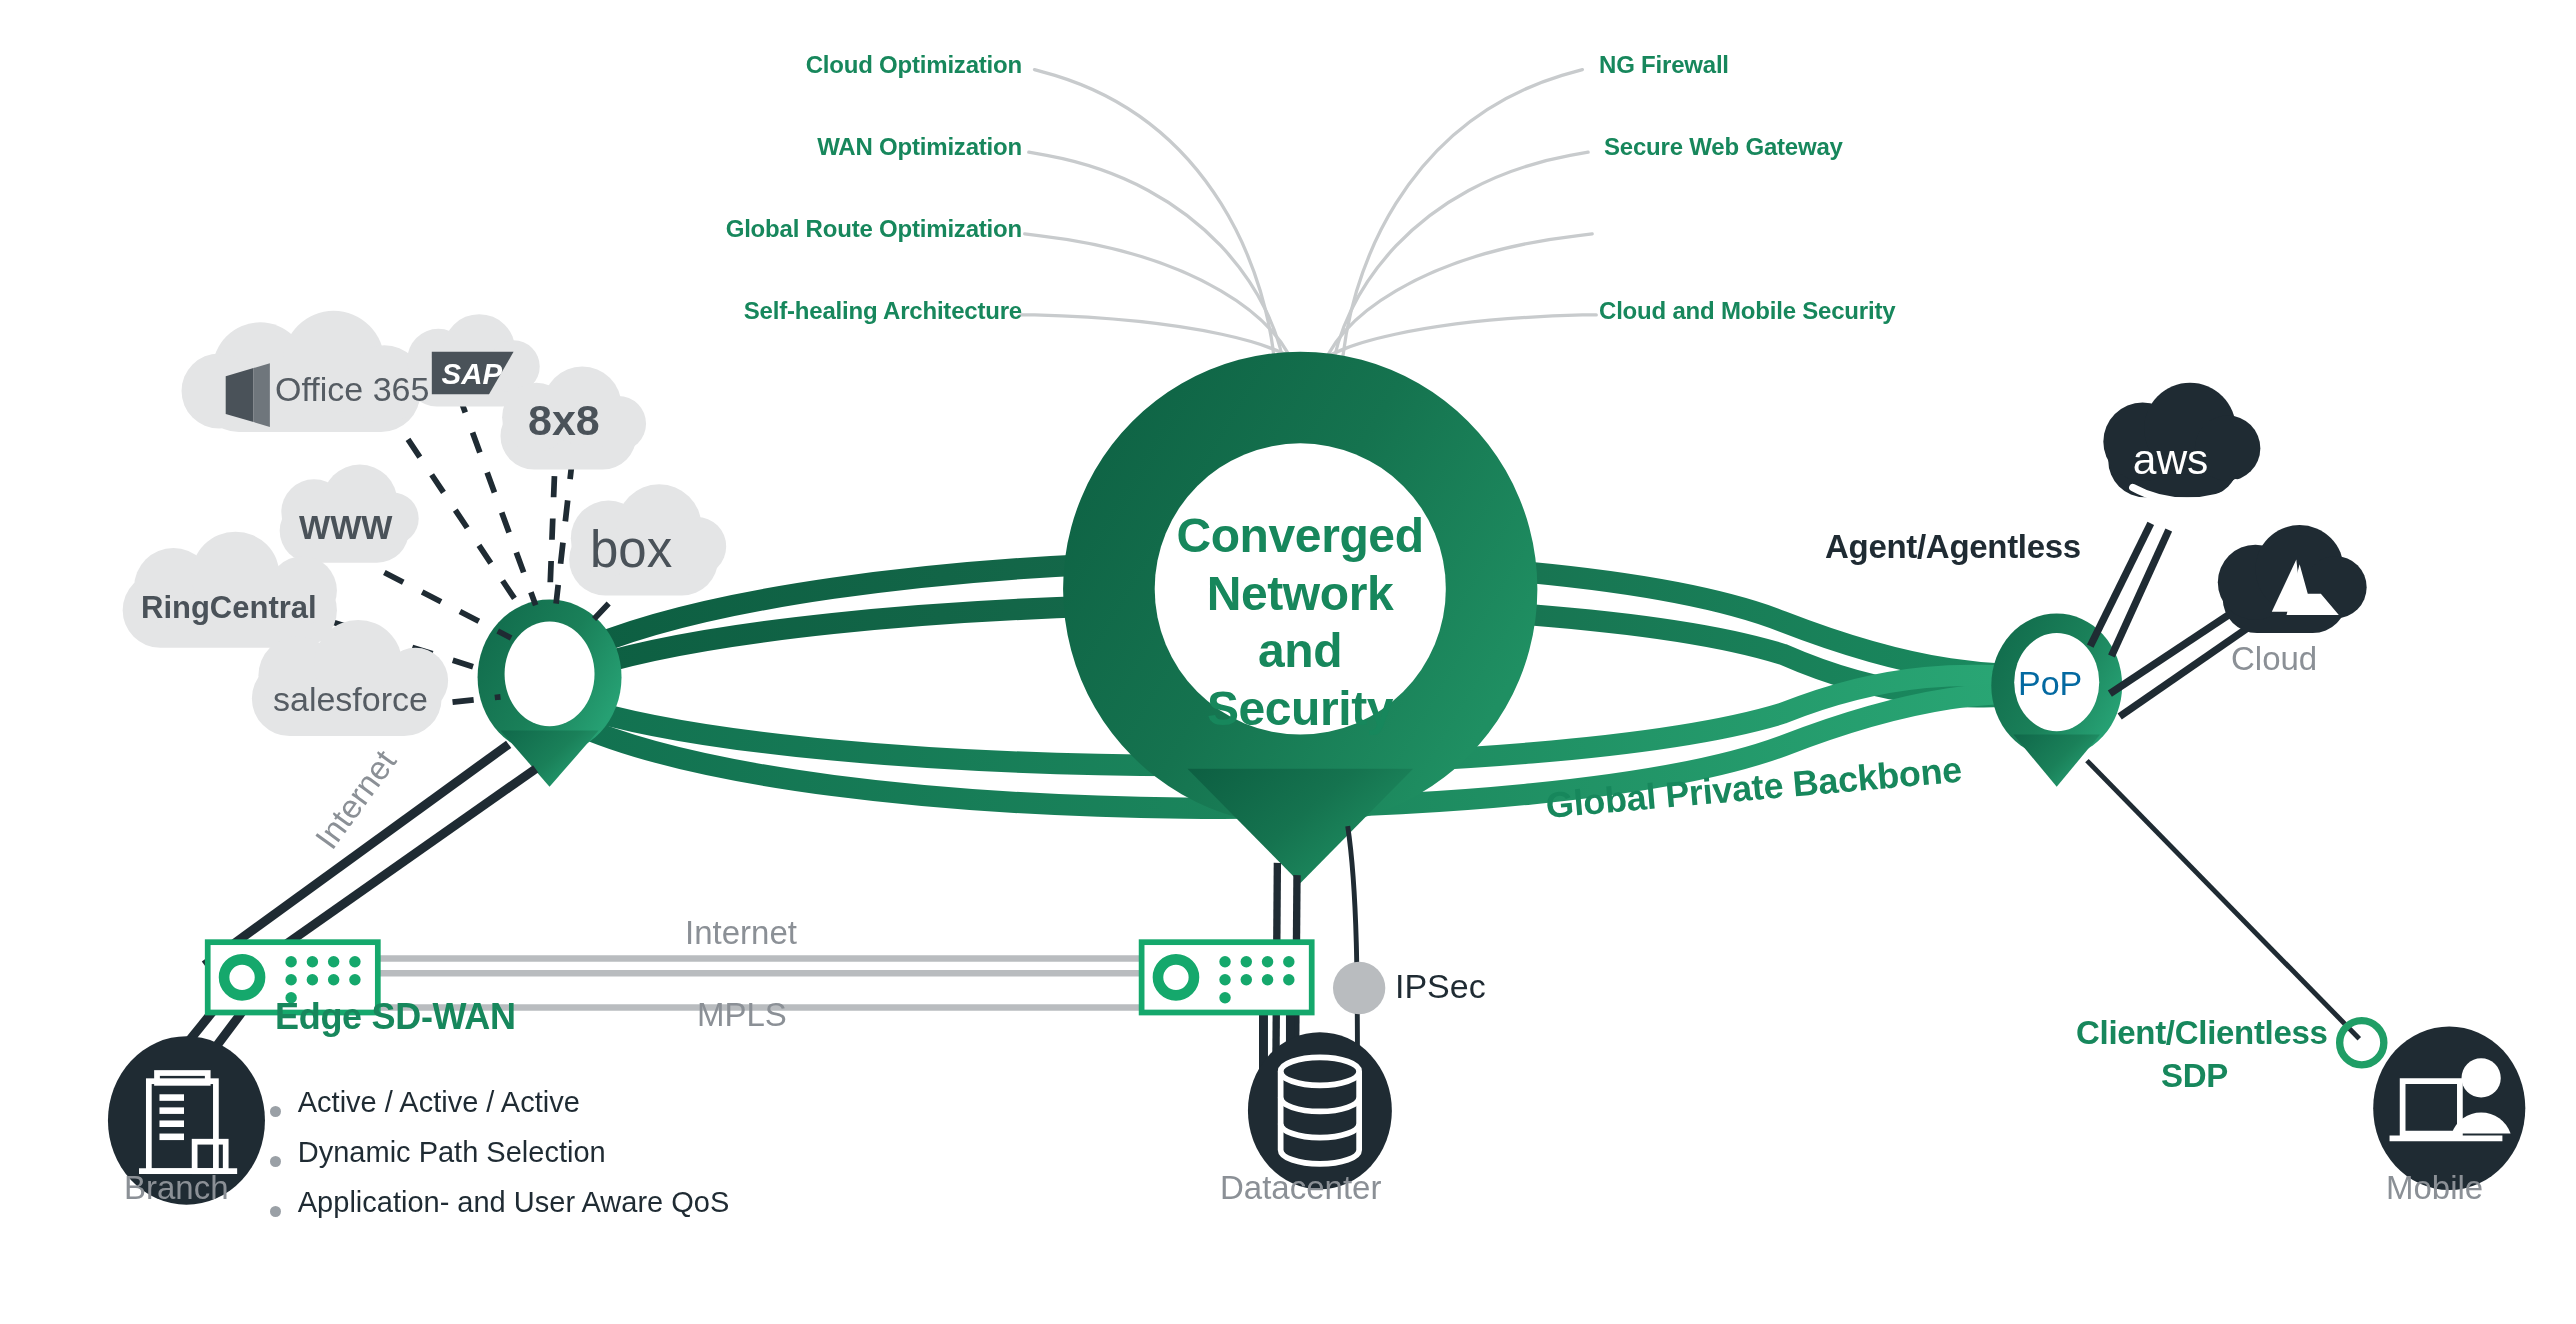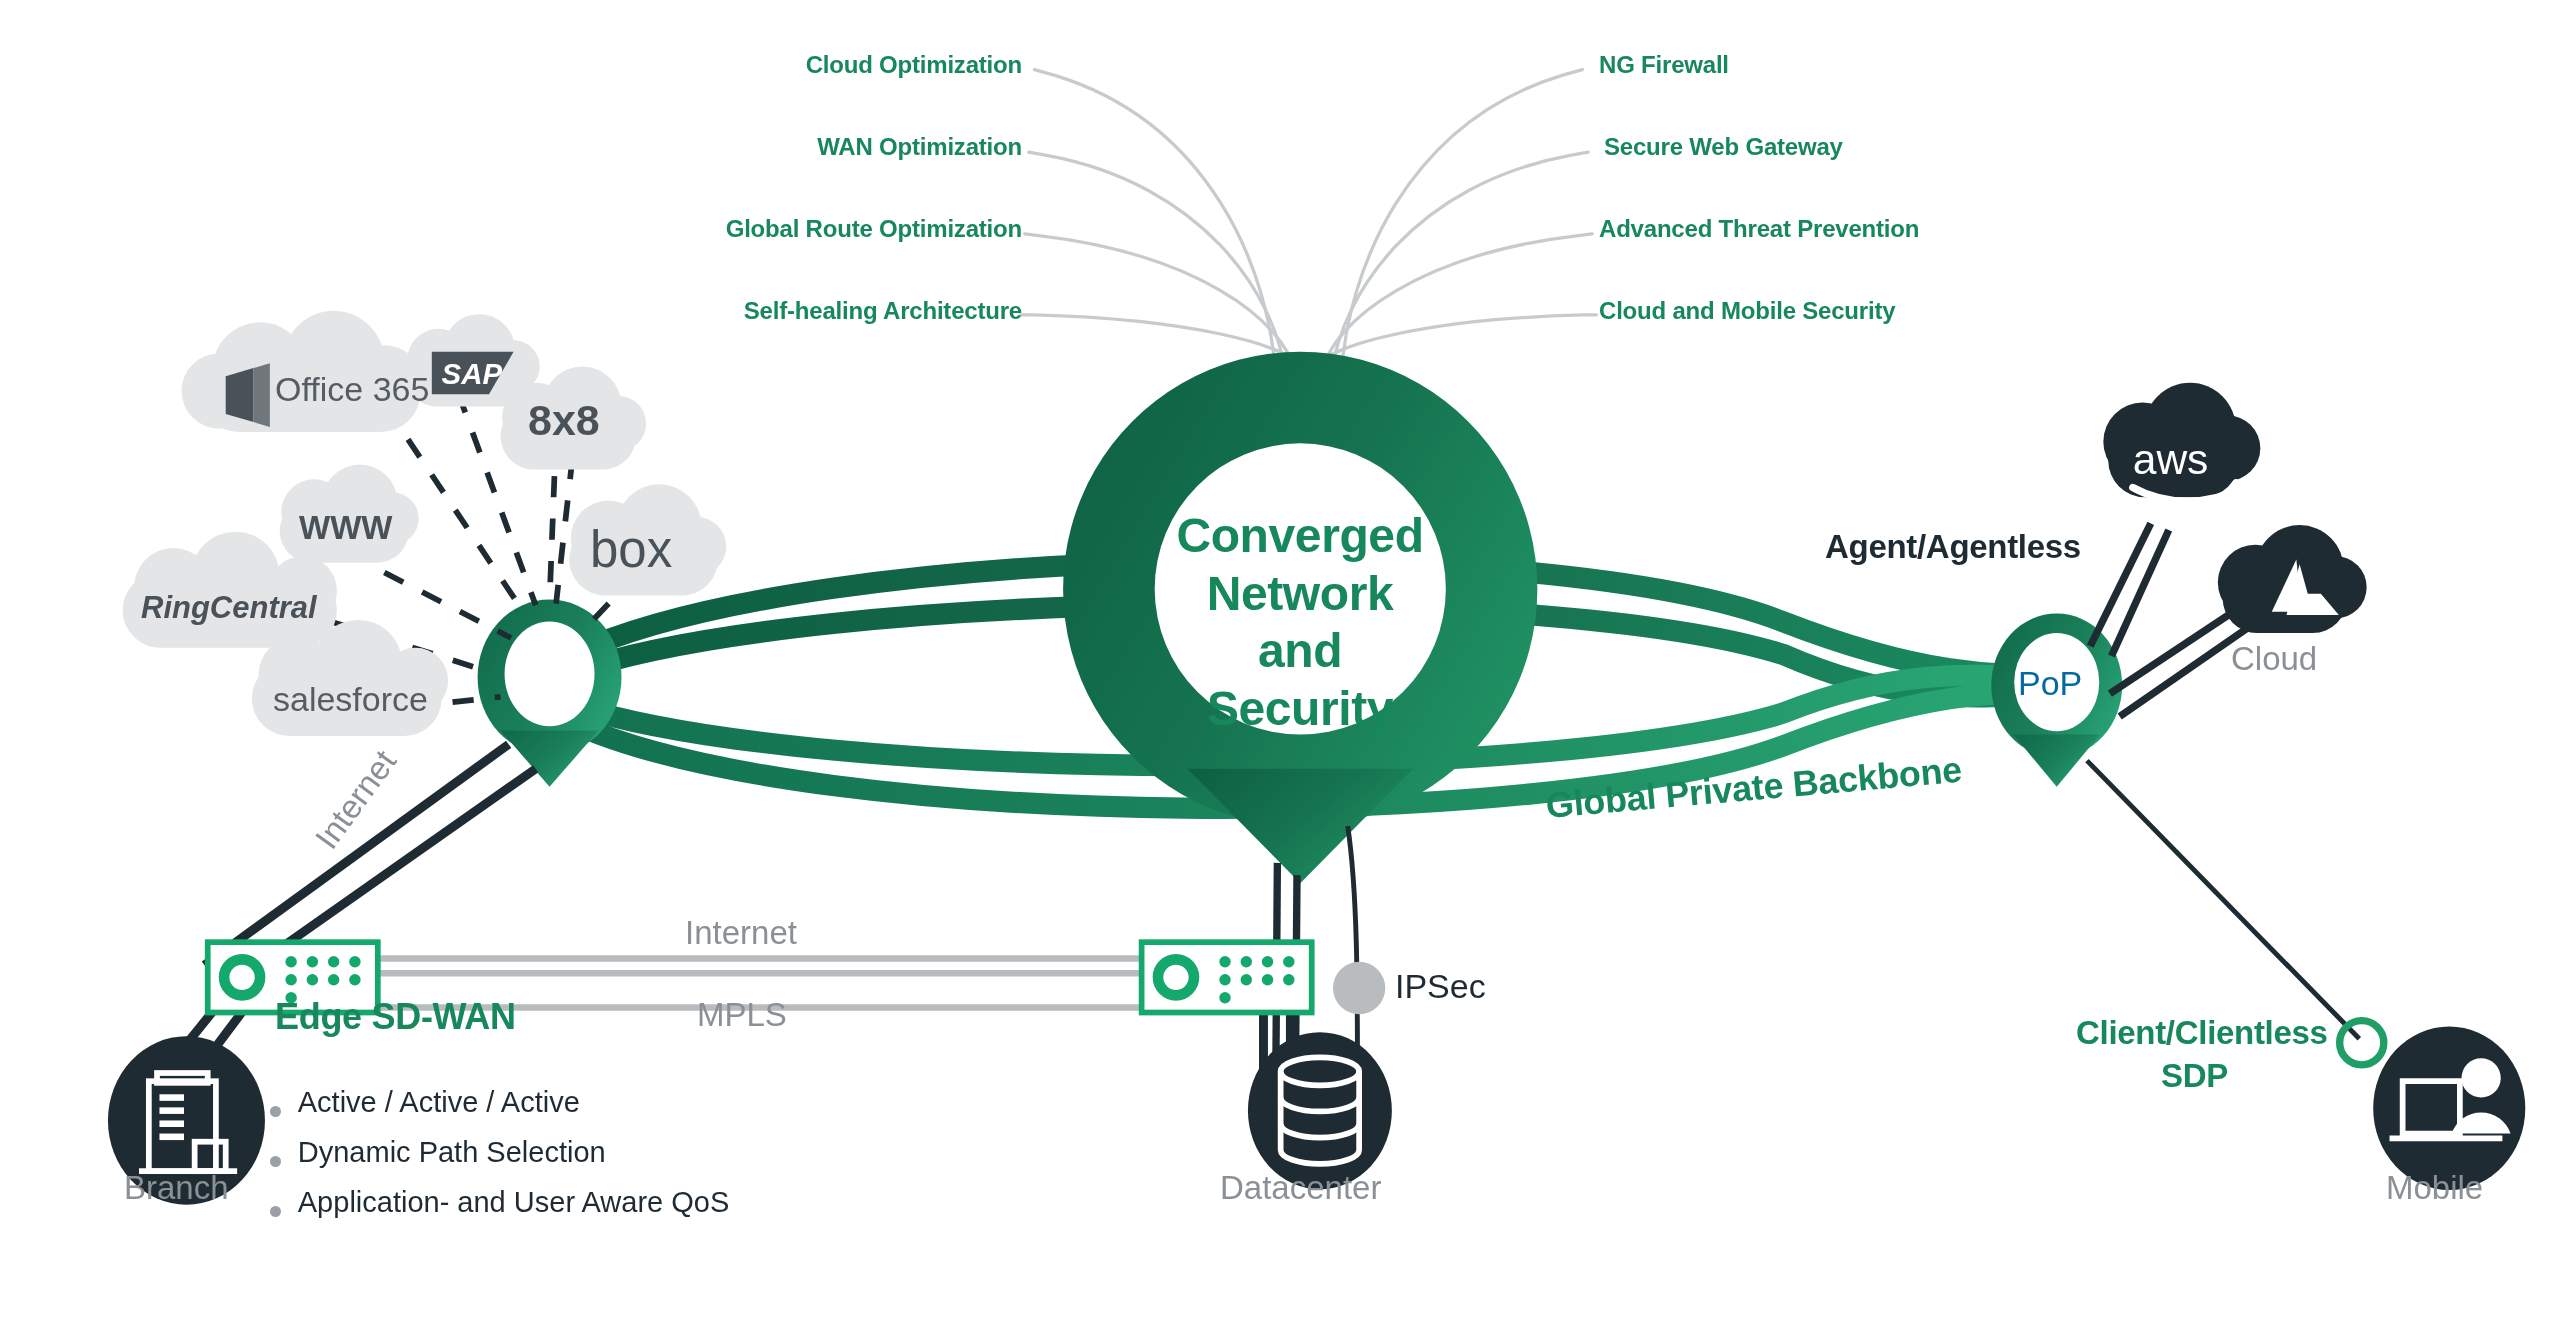--- a/index.html
+++ b/index.html
@@ -315,35 +315,34 @@
     </g>
   </svg>
 
   <div class="txt feat feat-l" style="right:1554px;top:51px;">Cloud Optimization</div>
   <div class="txt feat feat-l" style="right:1554px;top:133px;">WAN Optimization</div>
   <div class="txt feat feat-l" style="right:1554px;top:215px;">Global Route Optimization</div>
   <div class="txt feat feat-l" style="right:1554px;top:297px;">Self-healing Architecture</div>
 
   <div class="txt feat feat-r" style="left:1599px;top:51px;">NG Firewall</div>
   <div class="txt feat feat-r" style="left:1604px;top:133px;">Secure Web Gateway</div>
-  <div class="txt feat feat-r" style="left:1599px;top:215px;">Advanced Threat Prevention</div>
   <div class="txt feat feat-r" style="left:1599px;top:297px;">Cloud and Mobile Security</div>
 
   <div class="hub-text" style="left:1153px;top:507px;width:294px;">
     <div>Converged</div>
     <div>Network</div>
     <div>and</div>
     <div>Security</div>
   </div>
 
   <div class="cloudlbl" style="left:275px;top:370px;font-size:34px;font-weight:400;color:#555c63;">Office 365</div>
   <div class="cloudlbl" style="left:528px;top:396px;font-size:43px;color:#4a5259;">8x8</div>
   <div class="cloudlbl" style="left:299px;top:509px;font-size:33px;color:#4a5259;">WWW</div>
   <div class="cloudlbl" style="left:590px;top:520px;font-size:51px;font-weight:400;color:#4a5259;">box</div>
-  <div class="cloudlbl" style="left:141px;top:590px;font-size:31px;font-style:italic;color:#4a5259;">RingCentral</div>
+  <div class="cloudlbl" style="left:141px;top:590px;font-size:31px;color:#4a5259;">RingCentral</div>
   <div class="cloudlbl" style="left:273px;top:680px;font-size:34px;font-weight:400;color:#555c63;">salesforce</div>
 
   <div class="txt gray-lbl" style="left:2231px;top:640px;">Cloud</div>
 
   <div class="txt pop-lbl" style="left:2018px;top:664px;">PoP</div>
 
   <div class="txt dark-lbl" style="left:1825px;top:528px;">Agent/Agentless</div>
 
   <div class="txt green-lbl-big" style="left:1546px;top:785px;transform:rotate(-5deg);transform-origin:left center;">Global Private Backbone</div>
 

